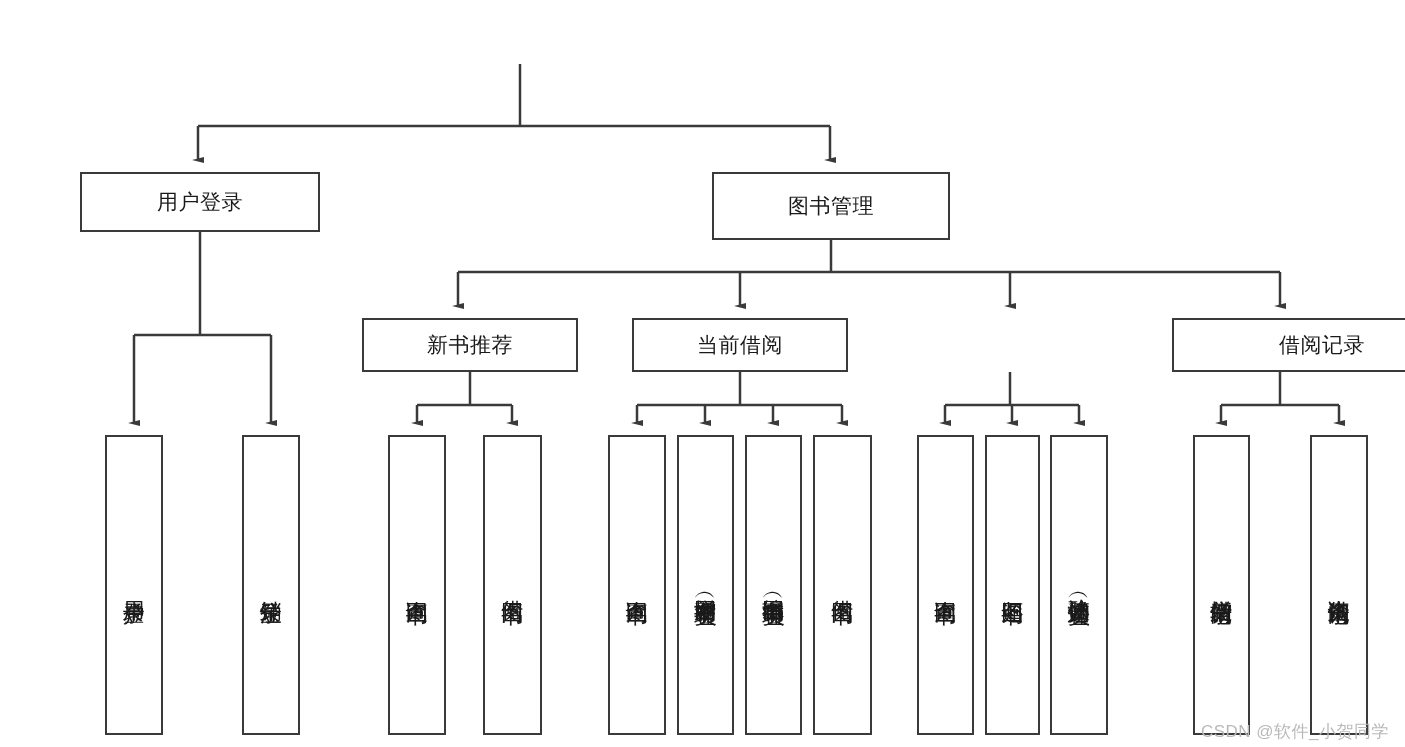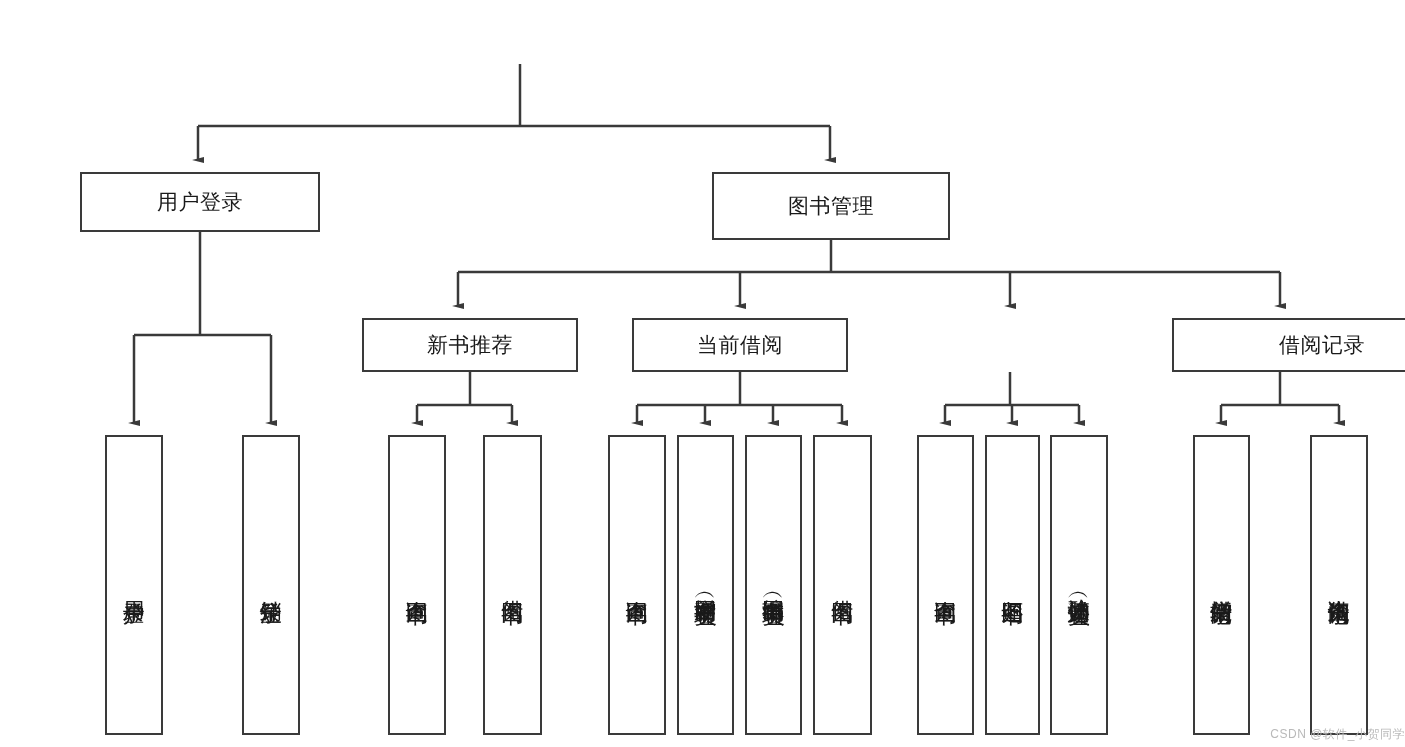--- a/index.html
+++ b/index.html
@@ -47,23 +47,23 @@
   svg.links {
     position: absolute;
     left: 0;
     top: 0;
     width: 1405px;
     height: 747px;
     pointer-events: none;
   }
   .watermark {
     position: absolute;
-    right: 0;
+    right: 16px;
     bottom: 4px;
-    font-size: 12px;
+    font-size: 17px;
     color: #b9b9b9;
     white-space: nowrap;
     letter-spacing: 0.5px;
   }
 </style>
 </head>
 <body>
 
 <div id="canvas">
 

